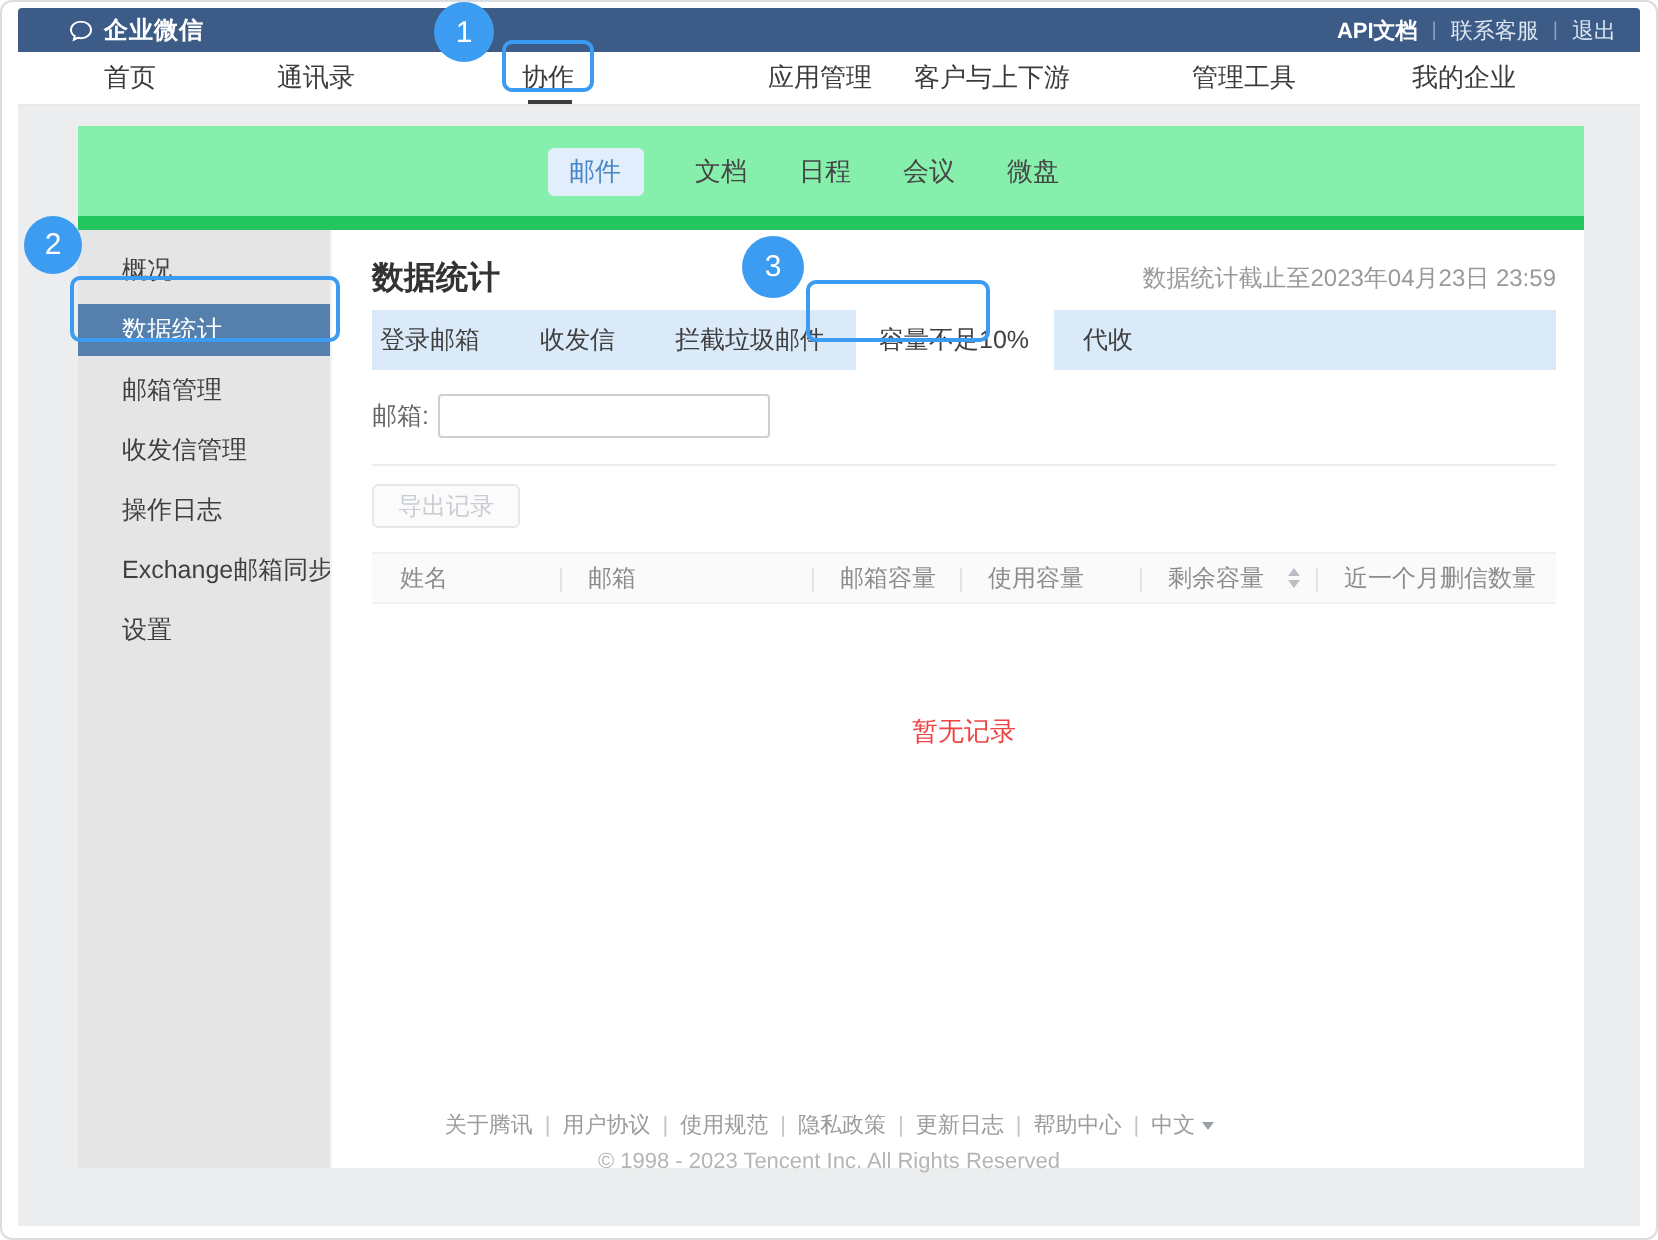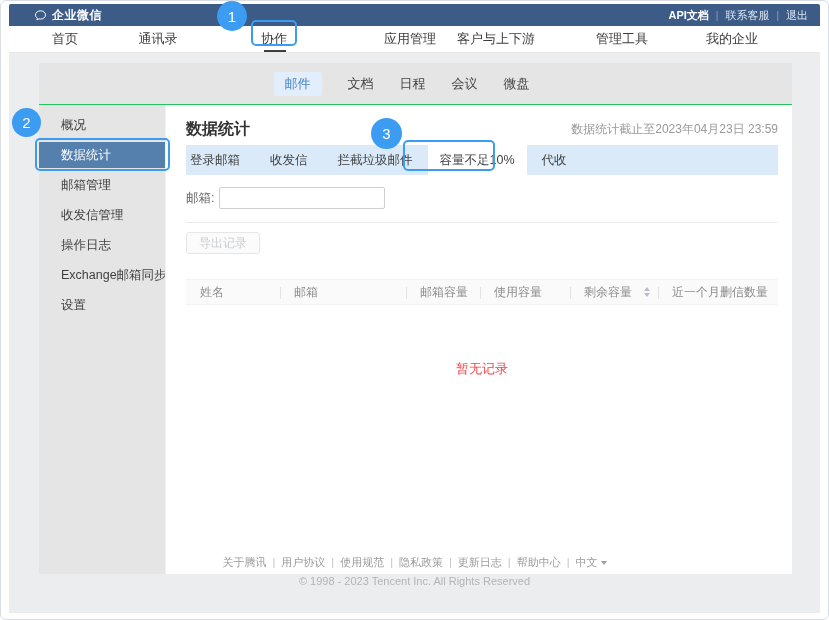--- a/index.html
+++ b/index.html
@@ -55,21 +55,21 @@
 
   
   .content{
     position:absolute;left:8px;right:8px;top:52px;height:560px;
     background:var(--page-bg,#ebedee);
   }
   .panel{position:absolute;left:30px;top:10px;width:753px;height:508px;background:#fff;}
 
   
   .panel-strip{
-    height:42px;background:#e5e5e5;border-bottom:1px solid #22c55e;
+    height:52px;background:#86efac;border-bottom:7px solid #22c55e;
     display:flex;align-items:center;justify-content:center;gap:26px;
     position:relative;
   }
   .panel-strip-inner{display:flex;align-items:center;gap:26px;position:relative;left:-14px;}
   .subtab{font-size:13px;color:#454545;cursor:pointer;padding:3px 0;white-space:nowrap;}
   .subtab.active{background:var(--subtab-active-bg,#e2eefb);color:var(--subtab-active-text,#4a86c5);padding:3px 11px;border-radius:3px;}
 
   .panel-body{display:flex;height:469px;}
 
   
@@ -102,21 +102,21 @@
 
   .btn-export{
     margin-top:9px;height:22px;padding:0 12px;font-size:12px;
     color:#c9ced4;background:#fbfbfb;border:1px solid #e7e7e7;border-radius:3px;
     cursor:default;display:inline-block;line-height:20px;
     font-family:"Liberation Sans","DejaVu Sans",sans-serif;
   }
 
   
   .thead{
-    margin-top:25px;height:26px;background:#fafafa;
+    margin-top:12px;height:26px;background:#fafafa;
     border-top:1px solid #f2f2f2;border-bottom:1px solid #f2f2f2;
     display:flex;align-items:center;font-size:12px;color:#8c8c8c;
   }
   .th{display:flex;align-items:center;padding-left:14px;height:100%;white-space:nowrap;}
   .th + .th{position:relative;}
   .th + .th::before{content:"";position:absolute;left:0;top:7px;width:1px;height:12px;background:#e3e3e3;}
   .th-1{width:94px;}
   .th-2{width:126px;}
   .th-3{width:74px;}
   .th-4{width:90px;}

